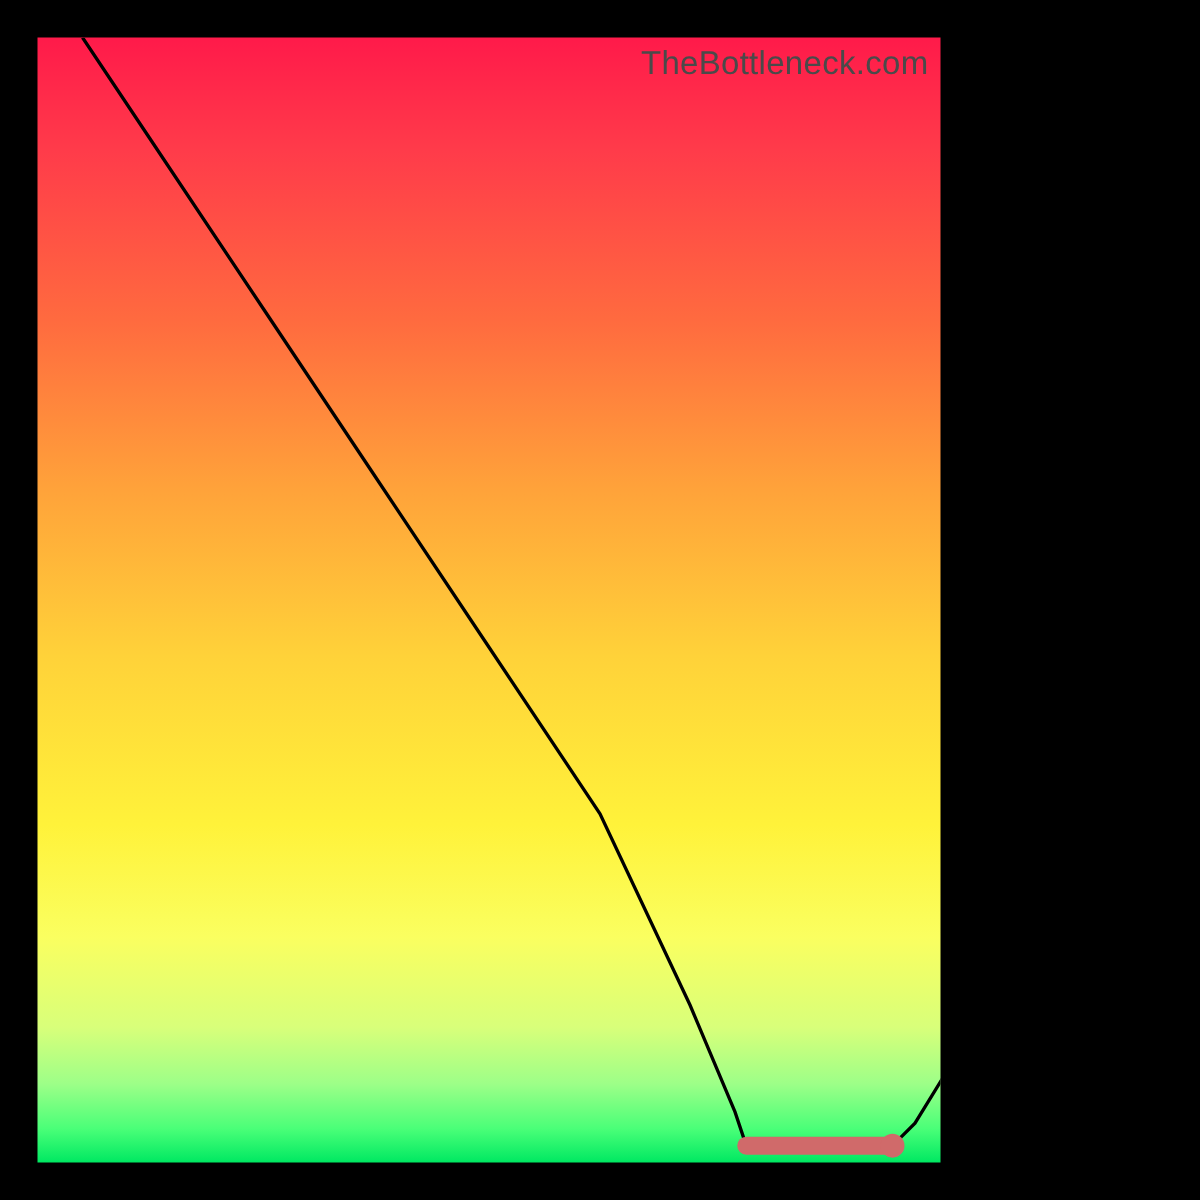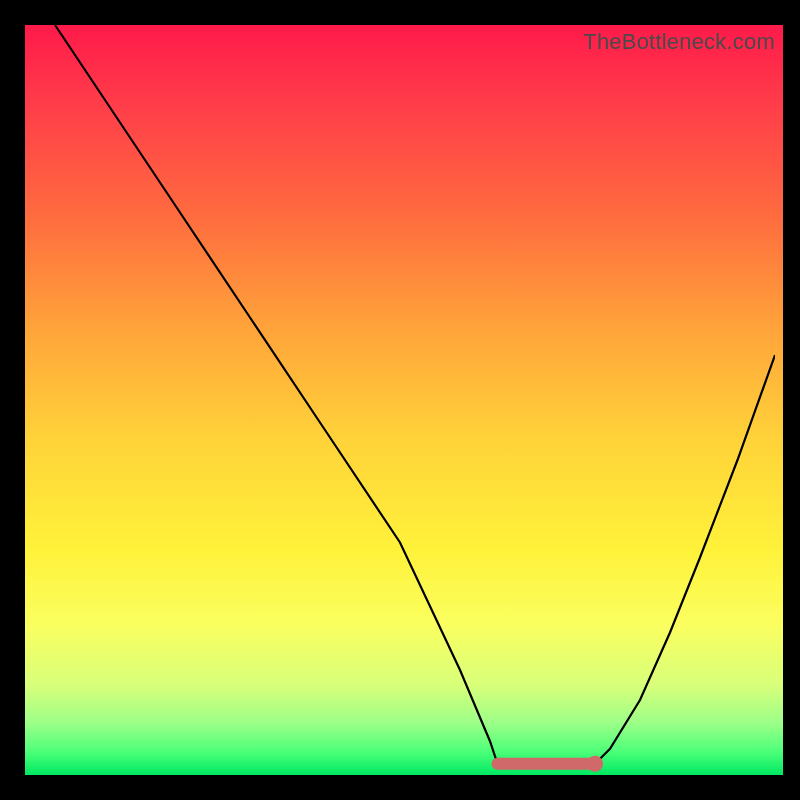--- a/index.html
+++ b/index.html
@@ -7,21 +7,21 @@
   .container {
     width: 800px;
     height: 800px;
     background: #000;
     position: relative;
   }
   .plot-area {
     position: absolute;
     left: 25px;
     top: 25px;
-    width: 758px;
+    width: 602px;
     height: 750px;
     background: linear-gradient(to bottom,
       #ff1a4a 0%,
       #ff3b4a 10%,
       #ff6a3f 25%,
       #ffa23a 40%,
       #ffd239 55%,
       #fff23a 70%,
       #faff60 80%,
       #d8ff7a 88%,

